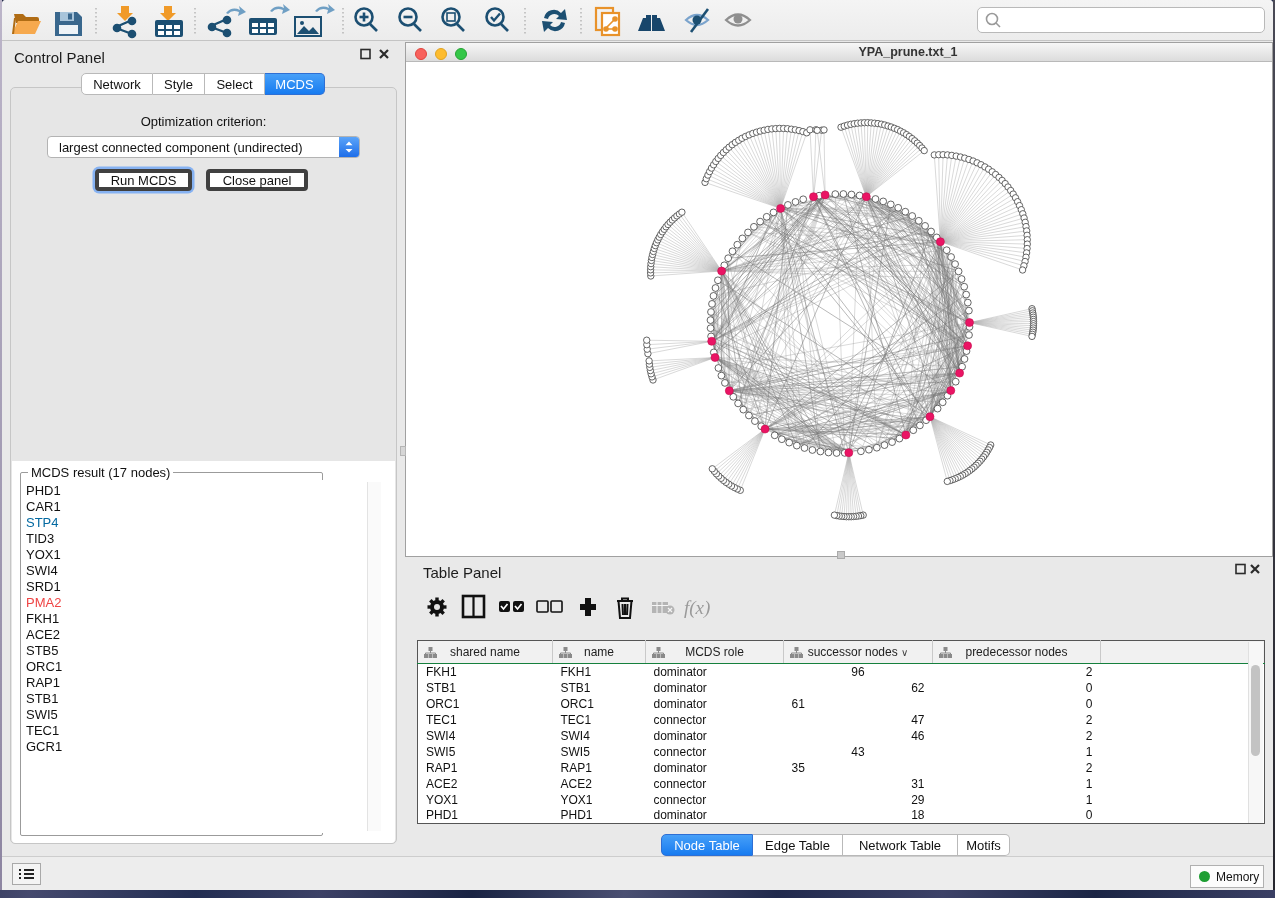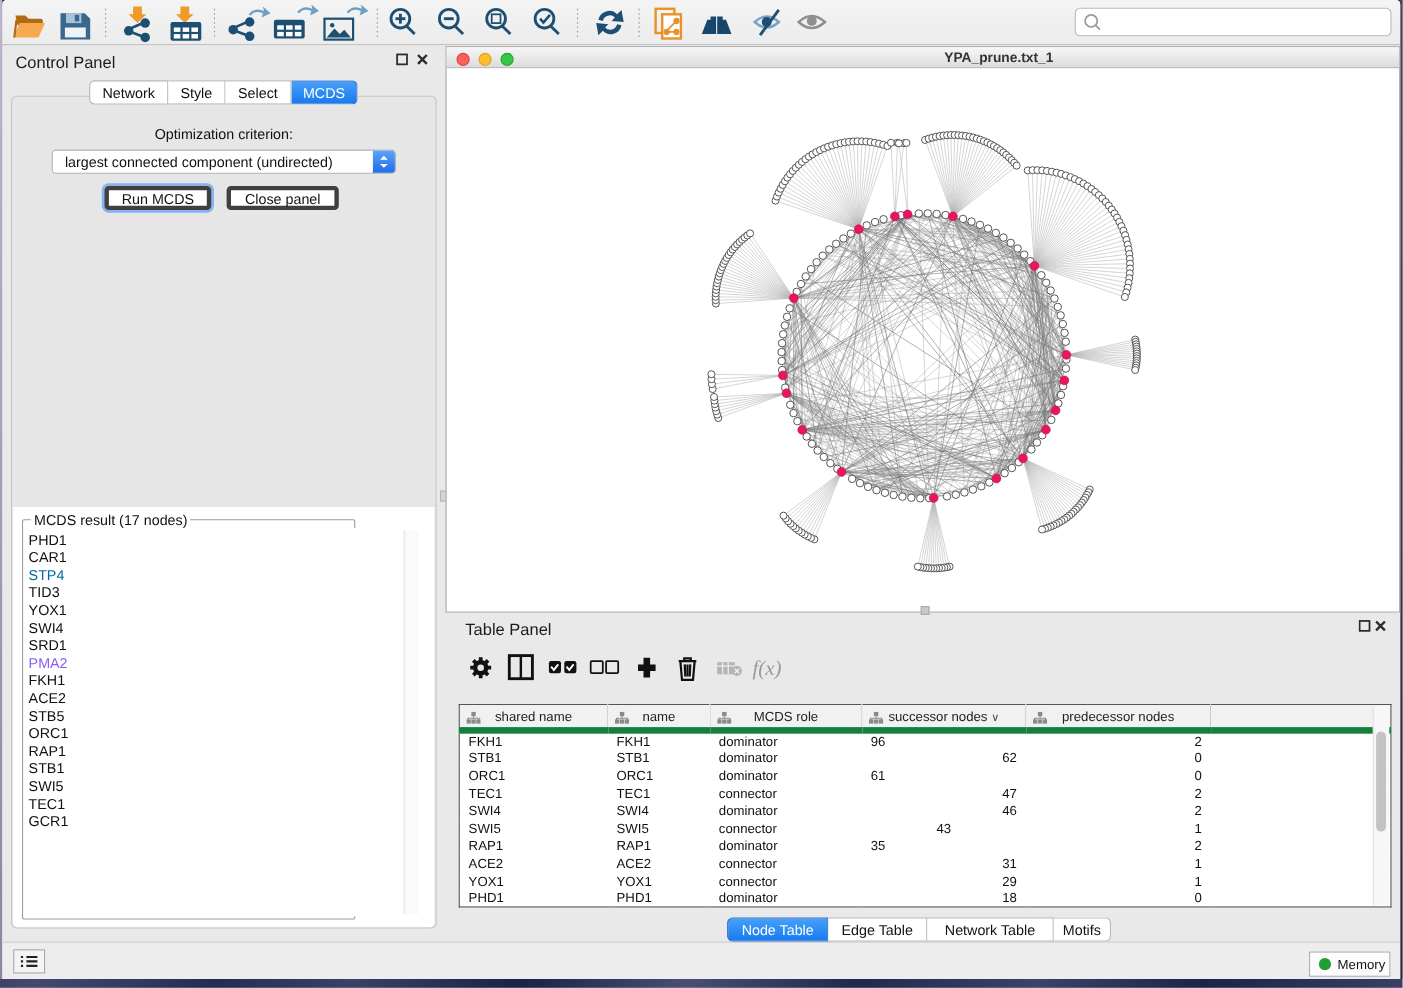--- a/index.html
+++ b/index.html
@@ -14,21 +14,21 @@
 .seg.first{border-left:1px solid #b9b9b9;border-radius:5px 0 0 5px}
 .seg.last{border-radius:0 5px 5px 0}
 .seg.sel{background:linear-gradient(#47a0f8,#177bf0);color:#fff;border-color:#2e6fd4}
 .tabpanel{position:absolute;left:8px;top:45px;width:387px;height:757px;background:#e6e6e6;border:1px solid #c6c6c6;border-radius:5px}
 .btn{position:absolute;height:22px;background:#fff;border:4px solid #404040;border-radius:4px;font-size:13px;color:#111;display:flex;align-items:center;justify-content:center}
 .netframe{position:absolute;left:403px;top:42px;width:868px;height:515px;border:1px solid #a0a0a0;background:#fff}
 .titlebar{position:absolute;left:0;top:0;width:100%;height:19px;background:linear-gradient(#f7f7f7,#dcdcdc);border-bottom:1px solid #b9b9b9}
 .tl{position:absolute;top:4.5px;width:12px;height:12px;border-radius:50%}
 .tp{position:absolute;left:403px;top:557px;width:868px;height:299px;background:#e9e9e9}
 table.nt{position:absolute;left:12px;top:83px;border-collapse:collapse;width:847px;table-layout:fixed;background:#fff}
-table.nt th{background:#f1f1f1;border-right:1px solid #c9c9c9;border-bottom:6px solid #15803d;font-weight:normal;font-size:12px;color:#222;height:23px;position:relative}
+table.nt th{background:#f1f1f1;border-right:1px solid #c9c9c9;border-bottom:1px solid #15803d;font-weight:normal;font-size:12px;color:#222;height:23px;position:relative}
 table.nt td{font-size:12px;color:#111;height:16px;padding:0 8px;white-space:nowrap;overflow:hidden}
 .statusbar{position:absolute;left:0;top:856px;width:1271px;height:34px;background:#ededed;border-top:1px solid #cdcdcd}
 </style></head><body>
 <div style="position:absolute;left:0;top:0;width:2px;height:890px;background:linear-gradient(#bcb5c9,#8d85a1)"></div>
 <div style="position:absolute;left:1273px;top:0;width:2px;height:890px;background:linear-gradient(#4a4a56,#26262e)"></div>
 <div class="win">
 <div class="toolbar">
       <svg width="770" height="41" style="position:absolute;left:0;top:0">
 
 <path d="M12 14 h9 l3 3 h11 a2 2 0 0 1 2 2 v4 h-23 z" fill="#b06c14"></path>
@@ -179,21 +179,21 @@
             <div style="position:absolute;left:7px;top:-8px;background:#fff;padding:0 3px;font-size:13px;color:#111">MCDS result (17 nodes)</div>
             <div style="position:absolute;left:2px;top:7px;width:359px;height:353px;background:#fff;overflow:hidden">
               <div style="position:absolute;right:1px;top:2px;width:14px;height:349px;background:#fafafa;border-left:1px solid #e3e3e3"></div>
               <div style="position:absolute;left:3px;top:3px;font-size:13px;color:#111">PHD1</div>
               <div style="position:absolute;left:3px;top:19px;font-size:13px;color:#111">CAR1</div>
               <div style="position:absolute;left:3px;top:35px;font-size:13px;color:#0369a1">STP4</div>
               <div style="position:absolute;left:3px;top:51px;font-size:13px;color:#111">TID3</div>
               <div style="position:absolute;left:3px;top:67px;font-size:13px;color:#111">YOX1</div>
               <div style="position:absolute;left:3px;top:83px;font-size:13px;color:#111">SWI4</div>
               <div style="position:absolute;left:3px;top:99px;font-size:13px;color:#111">SRD1</div>
-              <div style="position:absolute;left:3px;top:115px;font-size:13px;color:#8b5cf6">PMA2</div>
+              <div style="position:absolute;left:3px;top:115px;font-size:13px;color:#ef4444">PMA2</div>
               <div style="position:absolute;left:3px;top:131px;font-size:13px;color:#111">FKH1</div>
               <div style="position:absolute;left:3px;top:147px;font-size:13px;color:#111">ACE2</div>
               <div style="position:absolute;left:3px;top:163px;font-size:13px;color:#111">STB5</div>
               <div style="position:absolute;left:3px;top:179px;font-size:13px;color:#111">ORC1</div>
               <div style="position:absolute;left:3px;top:195px;font-size:13px;color:#111">RAP1</div>
               <div style="position:absolute;left:3px;top:211px;font-size:13px;color:#111">STB1</div>
               <div style="position:absolute;left:3px;top:227px;font-size:13px;color:#111">SWI5</div>
               <div style="position:absolute;left:3px;top:243px;font-size:13px;color:#111">TEC1</div>
               <div style="position:absolute;left:3px;top:259px;font-size:13px;color:#111">GCR1</div>
             </div>
@@ -626,21 +626,21 @@
                   <rect x="0" y="7" width="4" height="4" fill="#8a8a8a"></rect>
                   <rect x="4.5" y="7" width="4" height="4" fill="#8a8a8a"></rect>
                   <rect x="9" y="7" width="4" height="4" fill="#8a8a8a"></rect>
                 </svg></span>predecessor nodes</th>
             <th style="border-right:none"></th>
           </tr>
           <tr>
             <td>FKH1</td>
             <td>FKH1</td>
             <td>dominator</td>
-            <td style="text-align:left">96</td>
+            <td style="text-align:center">96</td>
             <td style="text-align:right">2</td>
             <td></td>
           </tr>
           <tr>
             <td>STB1</td>
             <td>STB1</td>
             <td>dominator</td>
             <td style="text-align:right">62</td>
             <td style="text-align:right">0</td>
             <td></td>

